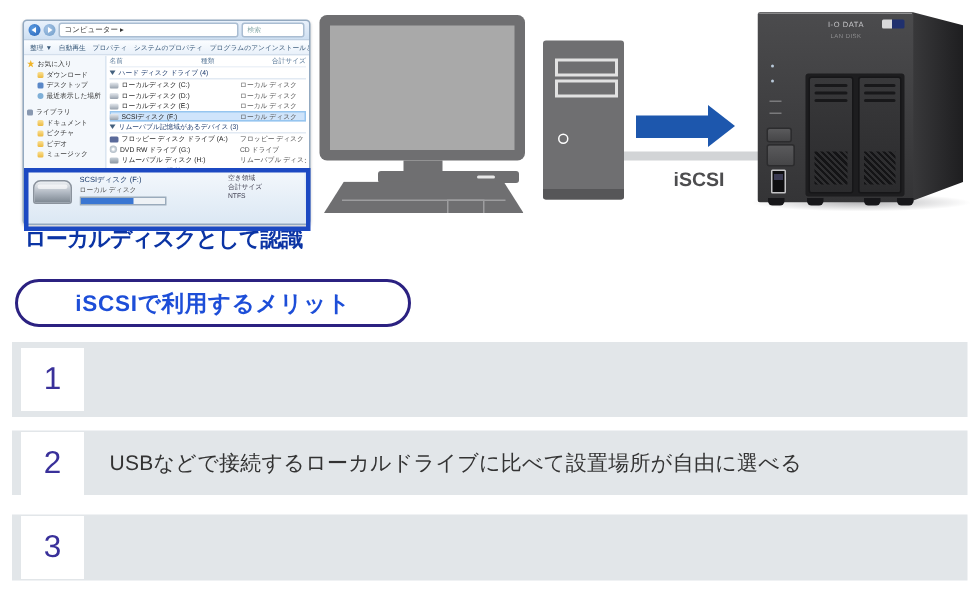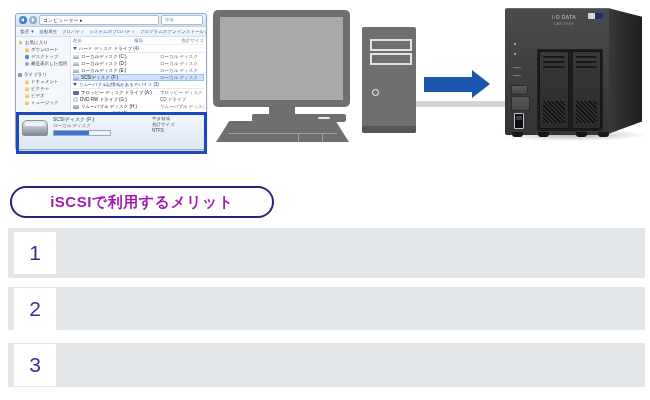--- a/index.html
+++ b/index.html
@@ -122,21 +122,21 @@
   .slat{position:absolute;left:3px;right:3px;height:2px;background:#18181a;border-radius:1px;}
   .s1{top:4px;} .s2{top:9px;} .s3{top:14px;}
   .grille{position:absolute;left:3px;right:3px;bottom:5px;height:22px;
        background:repeating-linear-gradient(45deg,#141416 0 1.5px,#2e2e30 1.5px 3px);}
   .foot{position:absolute;top:132px;width:11px;height:5px;background:#17171a;border-radius:0 0 3px 3px;}
   .f1{left:512px;} .f2{left:538px;} .f3{left:576px;} .f4{left:598px;}
 
   
   .pill{position:absolute;left:10px;top:186px;width:260px;height:28px;border:2px solid #2b2181;
        border-radius:16px;background:#fff;display:flex;align-items:center;justify-content:center;}
-  .pill span{font-size:15px;color:#a21caf;font-weight:600;letter-spacing:.5px;white-space:nowrap;}
+  .pill span{font-size:15px;color:#1d4ed8;font-weight:600;letter-spacing:.5px;white-space:nowrap;}
   .brow{position:absolute;left:8px;width:637px;background:#e2e6e9;display:flex;align-items:center;}
   .brow.r1{top:228px;height:50px;}
   .brow.r2{top:287px;height:43px;}
   .brow.r3{top:343px;height:44px;}
   .numbox{width:42px;height:42px;background:#fff;margin-left:6px;flex:none;
        display:flex;align-items:center;justify-content:center;font-size:21px;color:#39309a;}
   .btext{margin-left:17px;font-size:14px;color:#333;line-height:1.4;letter-spacing:.2px;width:560px;}
 </style>
 </head>
 <body>
@@ -265,20 +265,21 @@
           </div>
       </div>
       <div class="det-right">
         <div>空き領域</div>
         <div>合計サイズ</div>
         <div>NTFS</div>
       </div>
     </div>
   </div>
   <div class="hlbox"></div>
+  <div class="cap">ローカルディスクとして認識</div>
 
   <div class="monitor">
     <div class="screen"></div>
   </div>
   <div class="stand-neck"></div>
   <div class="stand-base">
     <div class="stand-dash"></div>
   </div>
   <div class="keyboard">
     <div class="kb-line"></div>
@@ -287,20 +288,21 @@
   <div class="tower">
     <div class="bay1"></div>
     <div class="bay2"></div>
     <div class="pwr"></div>
     <div class="tower-base"></div>
   </div>
 
   <div class="cable"></div>
   <div class="arrow-bar"></div>
   <div class="arrow-head"></div>
+  <div class="cable-label">iSCSI</div>
 
   <div class="nas-shadow"></div>
   <div class="nas-side"></div>
   <div class="nas-front">
     <div class="nas-brand">I-O DATA</div>
     <div class="nas-model">LAN DISK</div>
     <div class="nas-badge"></div>
     <div class="led" style="top:34px;"></div>
     <div class="led" style="top:44px;"></div>
     <div class="mark" style="top:58px;"></div>
@@ -330,18 +332,19 @@
 
   <div class="pill">
     <span>iSCSIで利用するメリット</span>
   </div>
 
   <div class="brow r1">
     <div class="numbox">1</div>
   </div>
   <div class="brow r2">
     <div class="numbox">2</div>
+    <div class="btext">USBなどで接続するローカルドライブに比べて設置場所が自由に選べる</div>
   </div>
   <div class="brow r3">
     <div class="numbox">3</div>
   </div>
 
 </div>
 
 </body></html>

